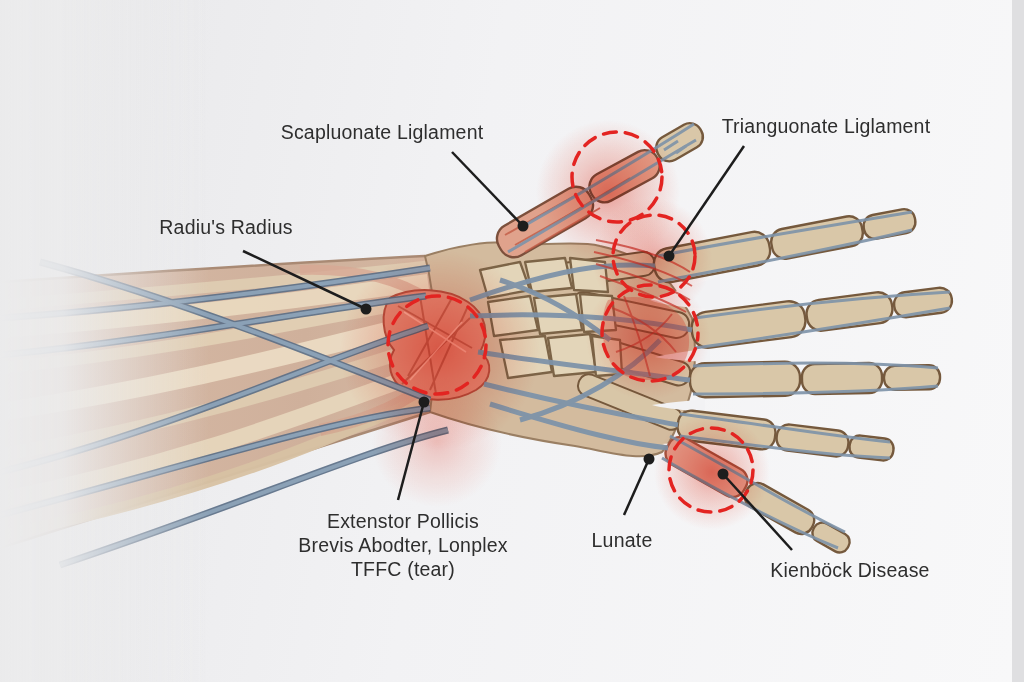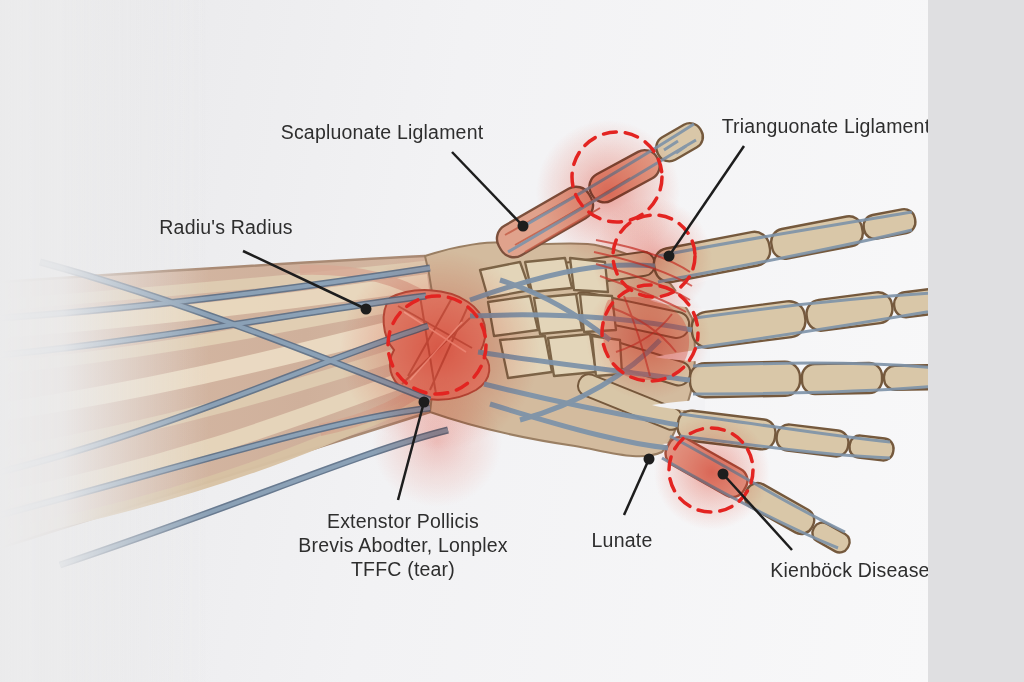--- a/index.html
+++ b/index.html
@@ -1,18 +1,18 @@
 <!DOCTYPE html>
 <html><head>
 <meta charset="utf-8">
 <style>
   html,body{margin:0;padding:0;background:#dfdfe1;}
   .stage{
     position:relative;
-    width:928px;height:682px;
+    width:1012px;height:682px;
     overflow:hidden;
     background:linear-gradient(100deg,#e7e7e9 0%,#f2f2f4 45%,#f8f8f9 100%);
     font-family:"Liberation Sans",sans-serif;
   }
   .stage svg{position:absolute;inset:0;display:block;}
   .labels text{
     font-family:"Liberation Sans","DejaVu Sans",sans-serif;
     font-size:19.5px;
     letter-spacing:.2px;
   }

